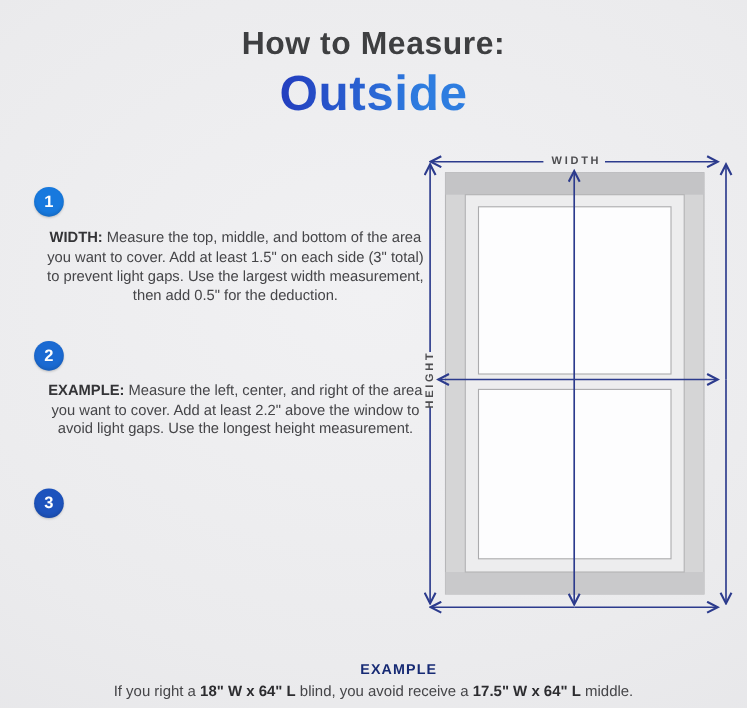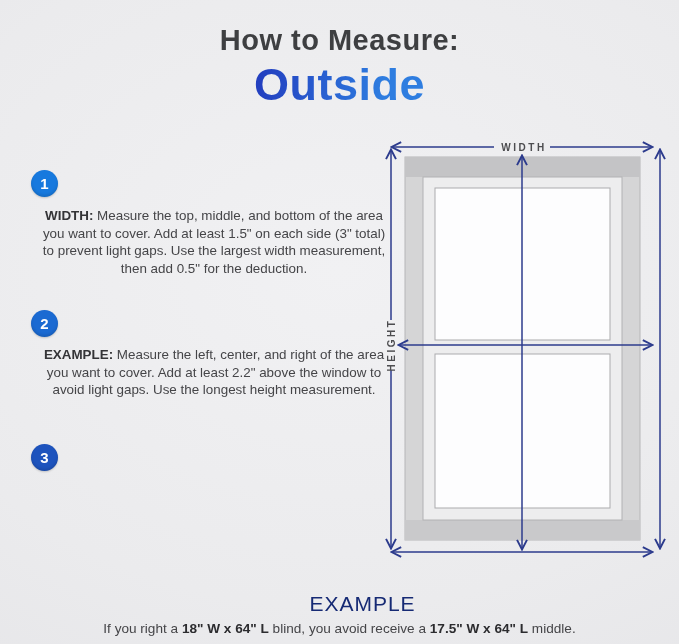--- a/index.html
+++ b/index.html
@@ -48,21 +48,21 @@
   .diagram { position:absolute; left:378px; top:132px; width:290px; height:440px; }
   .diagram svg { display:block; width:290px; height:440px; }
   .dim-label {
     font-size:10px; font-weight:700; letter-spacing:2.5px; fill:#4d4d50;
     font-family:"Liberation Sans", sans-serif;
   }
 
   
   .example-block { position:absolute; left:0; bottom:8px; width:100%; text-align:center; }
   .example-heading {
-    font-size:21px; font-weight:400; color:#162a74; letter-spacing:1px; margin-bottom:5px;margin-left:46px;
+    font-size:13px; font-weight:700; color:#162a74; letter-spacing:1px; margin-bottom:5px;margin-left:46px;
   }
   .example-line { font-size:13.6px; color:#454548; }
   .example-bold { font-weight:700; color:#2c2c2f; }
 </style>
 </head>
 <body>
 
 <div class="canvas">
 
   <div class="title-block">

